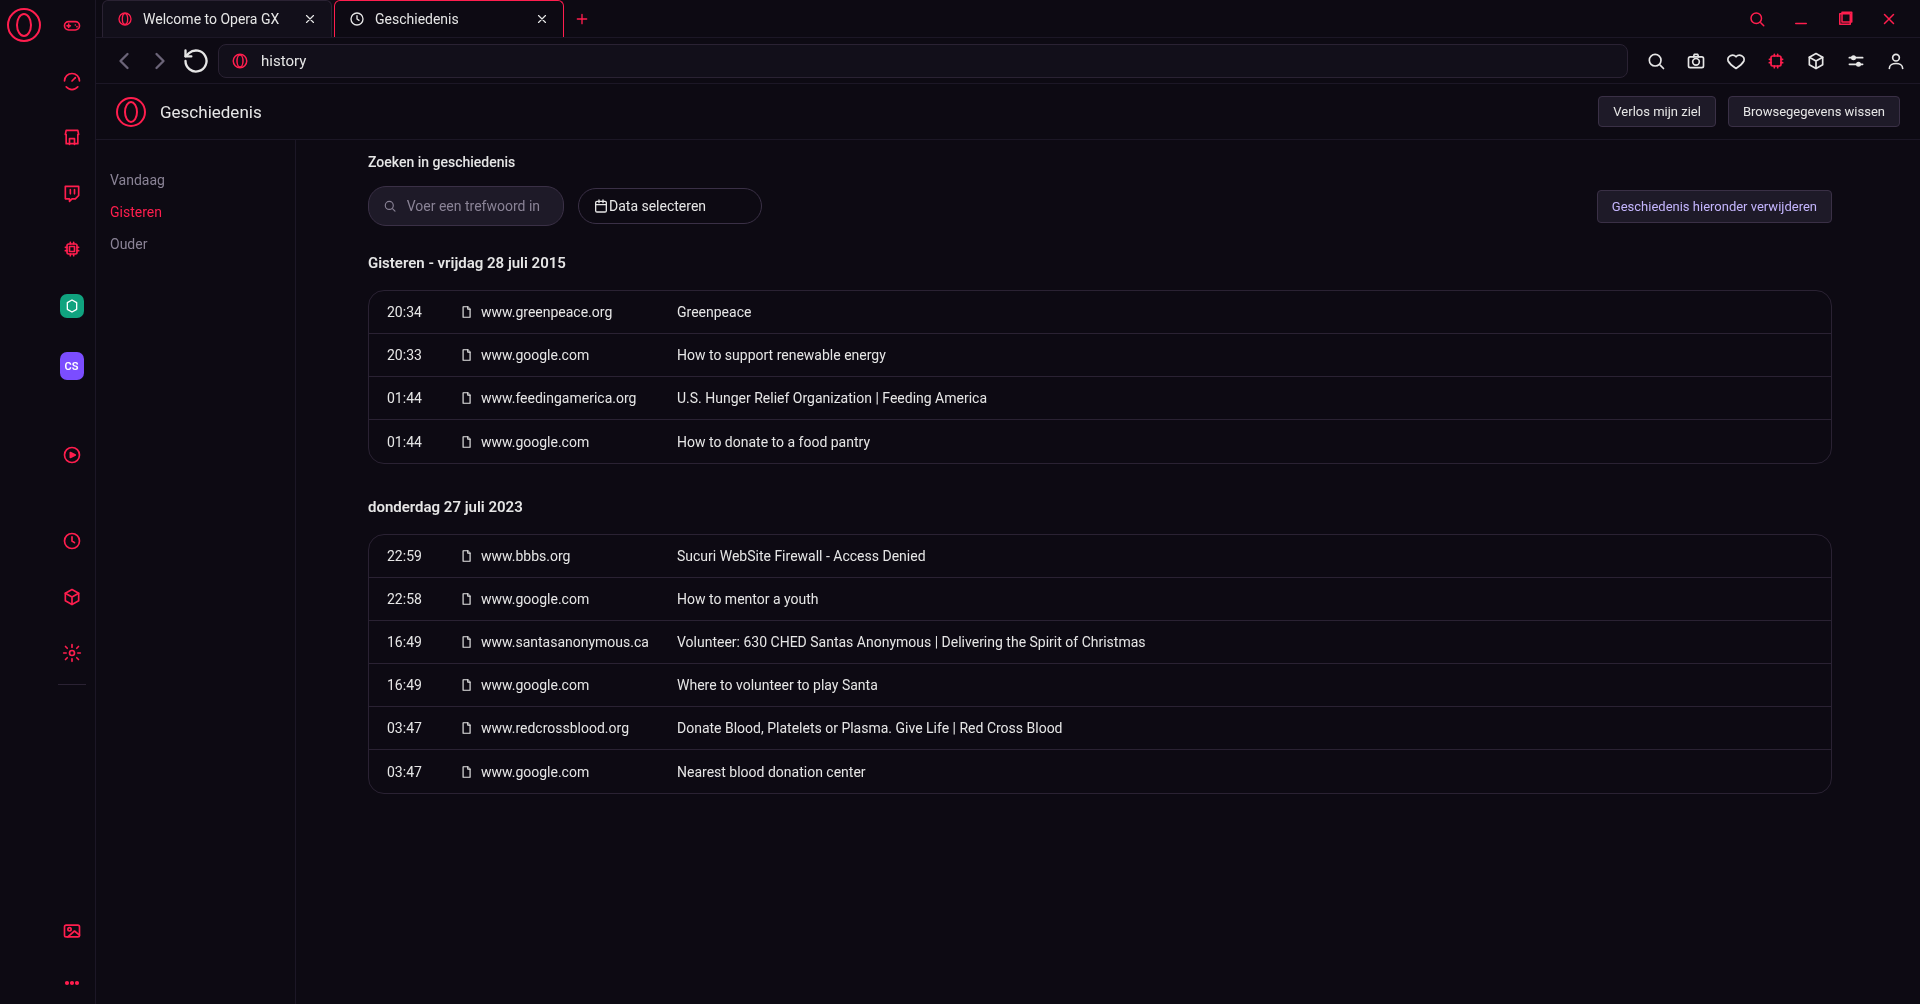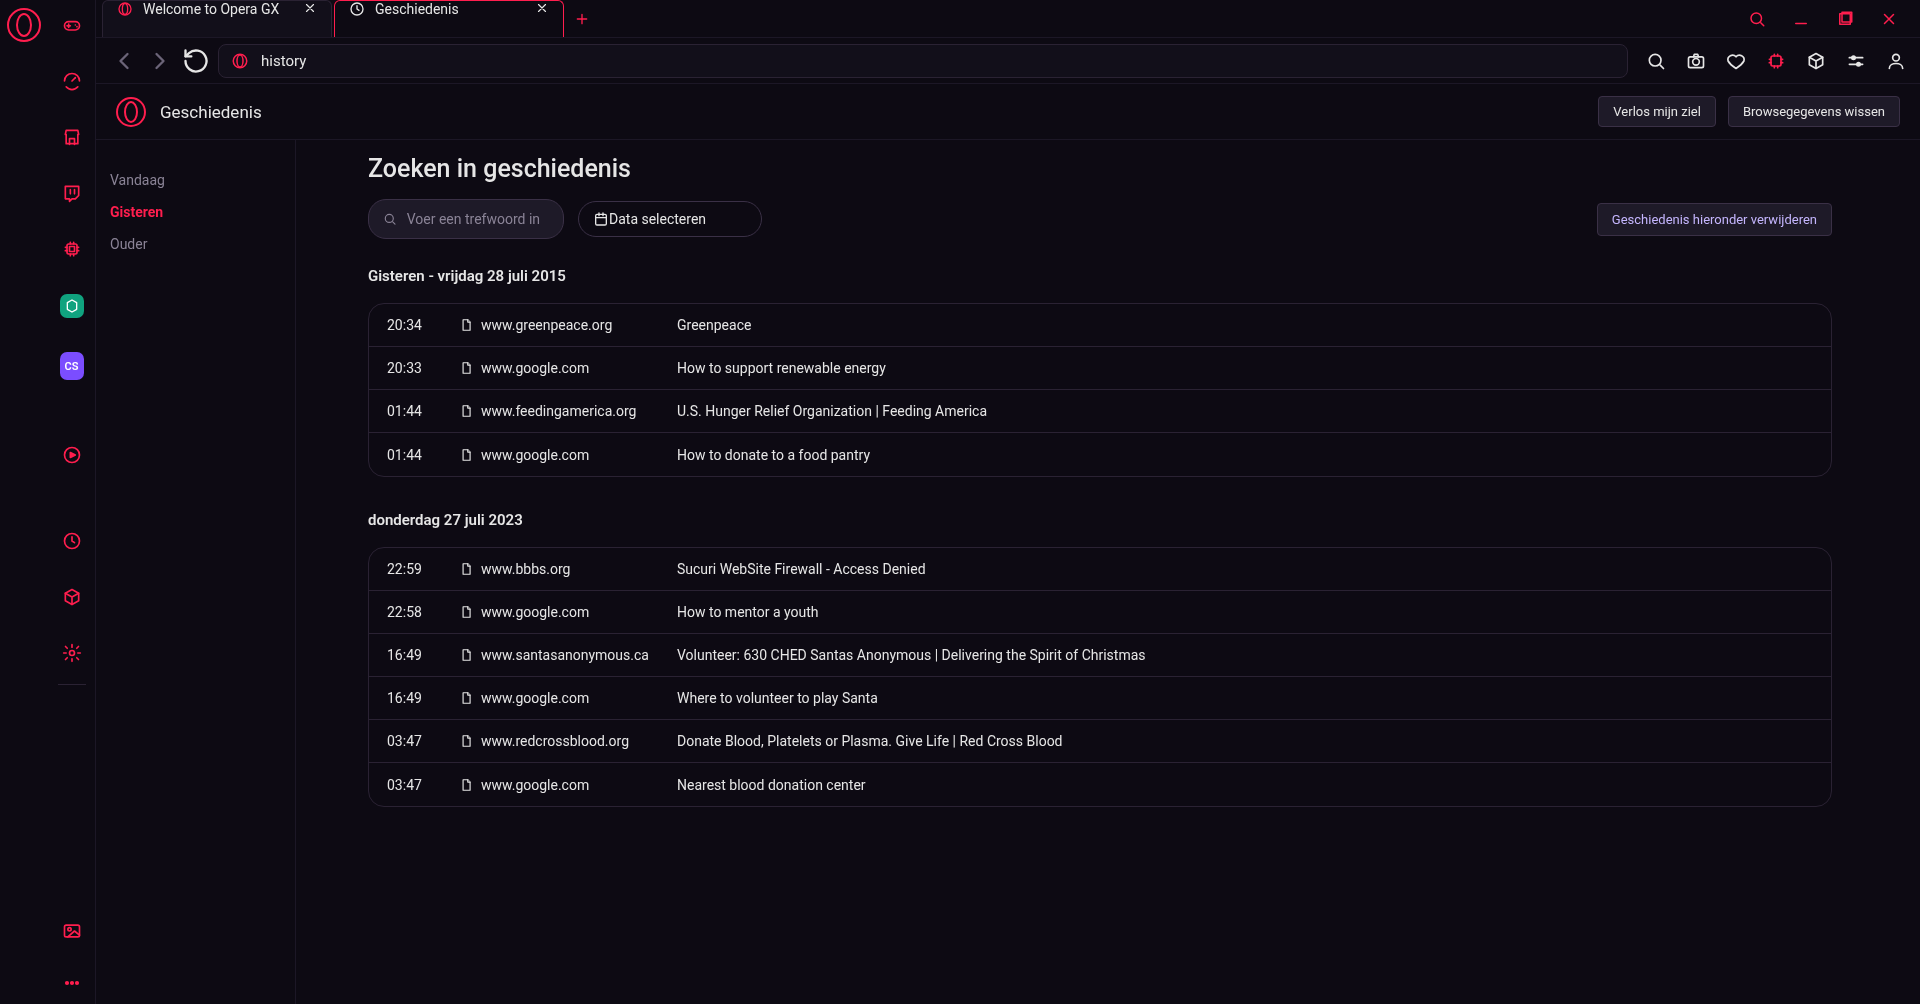--- a/index.html
+++ b/index.html
@@ -33,21 +33,21 @@
 
   
   .main { flex:1; display:flex; flex-direction:column; }
 
   
   .tabstrip {
     height: 38px; background: #0d0a13; display:flex; align-items:stretch; padding-left: 6px;
     border-bottom: 1px solid #1c1726;
   }
   .tab {
-    display:flex; align-items:flex-start; gap:10px; padding: 0 14px 0 14px; width: 230px;
+    display:flex; align-items:center; gap:10px; padding: 0 14px 0 14px; width: 230px;
     border: 1px solid #2a2233; border-bottom:none; border-top-left-radius:6px; border-top-right-radius:6px;
     font-size: 14px; color:#e6e6e6; cursor:pointer; background:#120f1a; margin-right:2px;
   }
   .tab.active { border-color:#ff1e4e; background:#0d0a13; }
   .tab .favicon { width:16px; height:16px; display:flex; align-items:center; justify-content:center; flex-shrink:0;}
   .tab .ttitle { flex:1; white-space:nowrap; overflow:hidden; text-overflow:ellipsis; }
   .tab .tclose { width:14px; height:14px; color:#e6e6e6; cursor:pointer; }
   .newtab { width:32px; display:flex; align-items:center; justify-content:center; color:#ff1e4e; cursor:pointer; font-size:20px; }
   .winctrls { margin-left:auto; display:flex; align-items:center; gap: 26px; padding-right: 22px; }
   .winctrls .wicon { width:18px; height:18px; color:#ff1e4e; cursor:pointer; display:flex; align-items:center; justify-content:center; }
@@ -84,25 +84,25 @@
 
   .page-body { flex:1; display:flex; flex-direction:column; }
 
   .content-row { flex:1; display:flex; }
 
   
   .hnav {
     width: 200px; border-right:1px solid #1c1726; padding: 24px 0 0 14px;
   }
   .hnav-item { font-size:14px; color:#8a8396; padding: 8px 0; cursor:pointer; }
-  .hnav-item.active { color:#ff1e4e; font-weight:700; }
+  .hnav-item.active { color:#ff1e4e; font-weight:400; }
 
   
   .hmain { flex:1; padding: 14px 88px 0 72px; overflow-y:auto; }
-  .hmain h2 { font-size: 25px; font-weight:500; color:#e6e6e6; margin-bottom: 16px; }
+  .hmain h2 { font-size: 14px; font-weight:500; color:#e6e6e6; margin-bottom: 16px; }
   .searchrow { display:flex; align-items:center; gap: 14px; margin-bottom: 28px; }
   .searchbox {
     width: 196px; height:40px; background:#1e1a28; border:1px solid #3a3046; border-radius:18px;
     display:flex; align-items:center; padding:0 14px; gap:10px; color:#8a8396; font-size:14px;
   }
   .searchbox input { background:transparent; border:none; outline:none; color:#e6e6e6; width:100%; font-size:14px;}
   .searchbox input::placeholder { color:#8a8396; }
   .datebox {
     width: 184px; height:36px; background:transparent; border:1px solid #3a3046; border-radius:18px;
     display:flex; align-items:center; padding:0 14px; color:#e6e6e6; font-size:14px; cursor:pointer;

